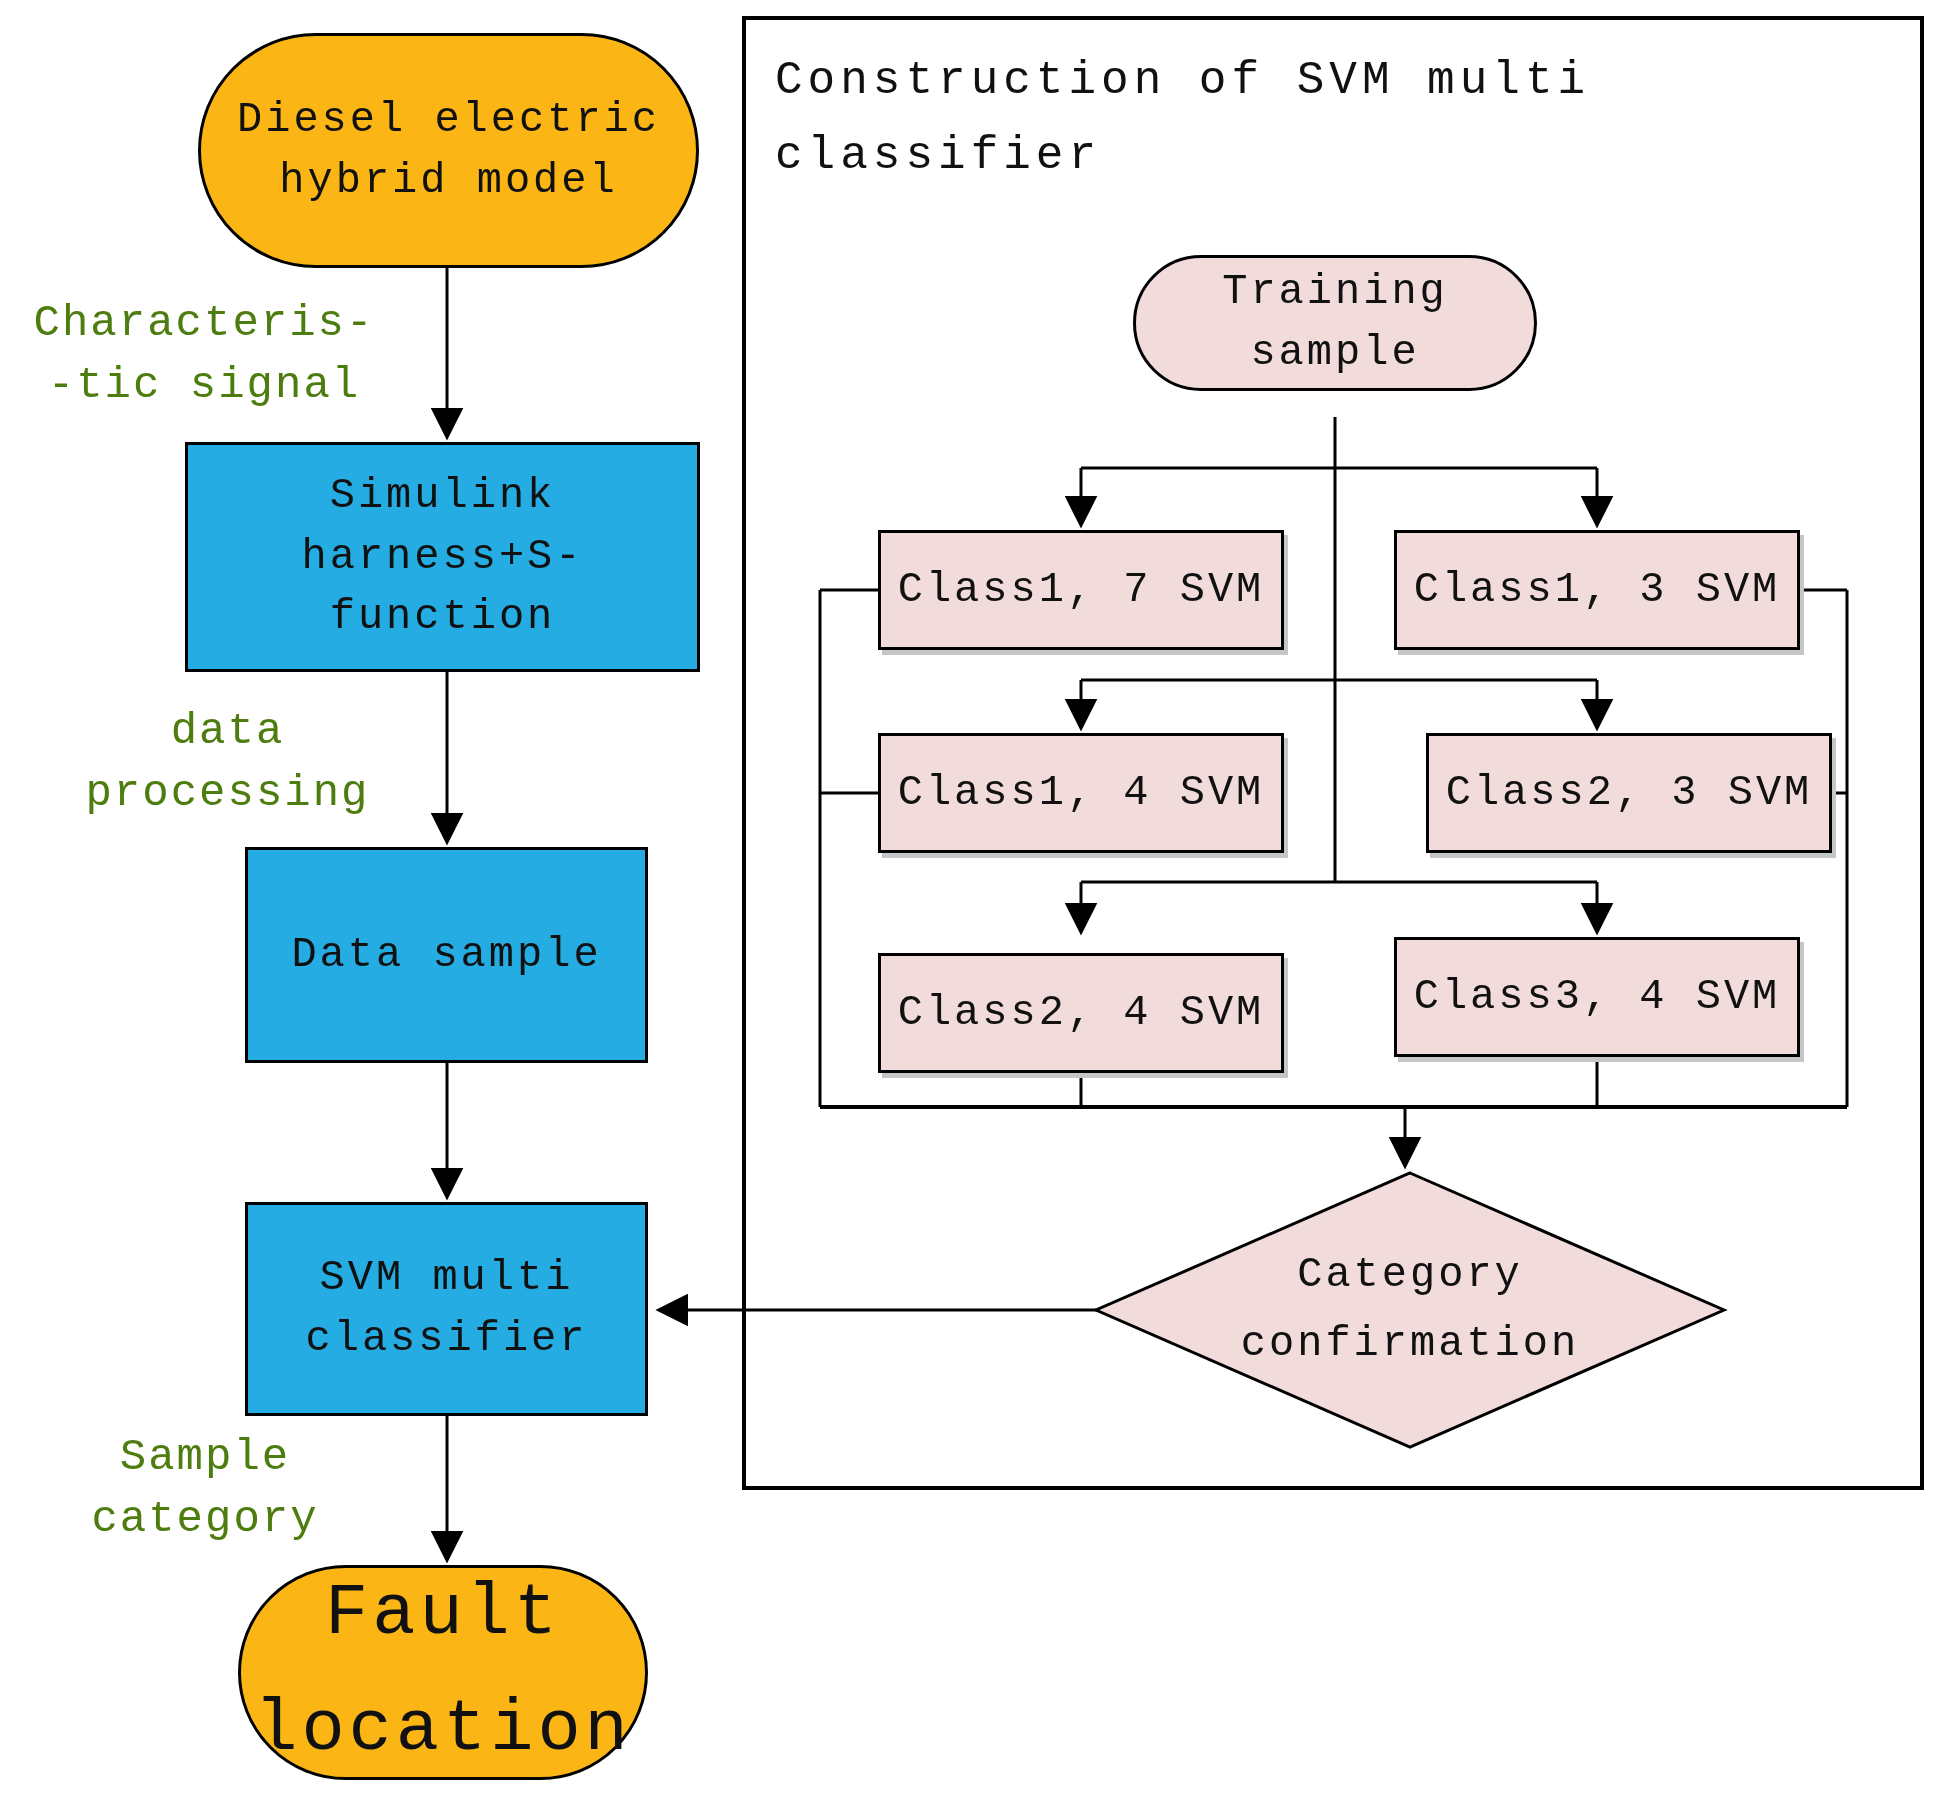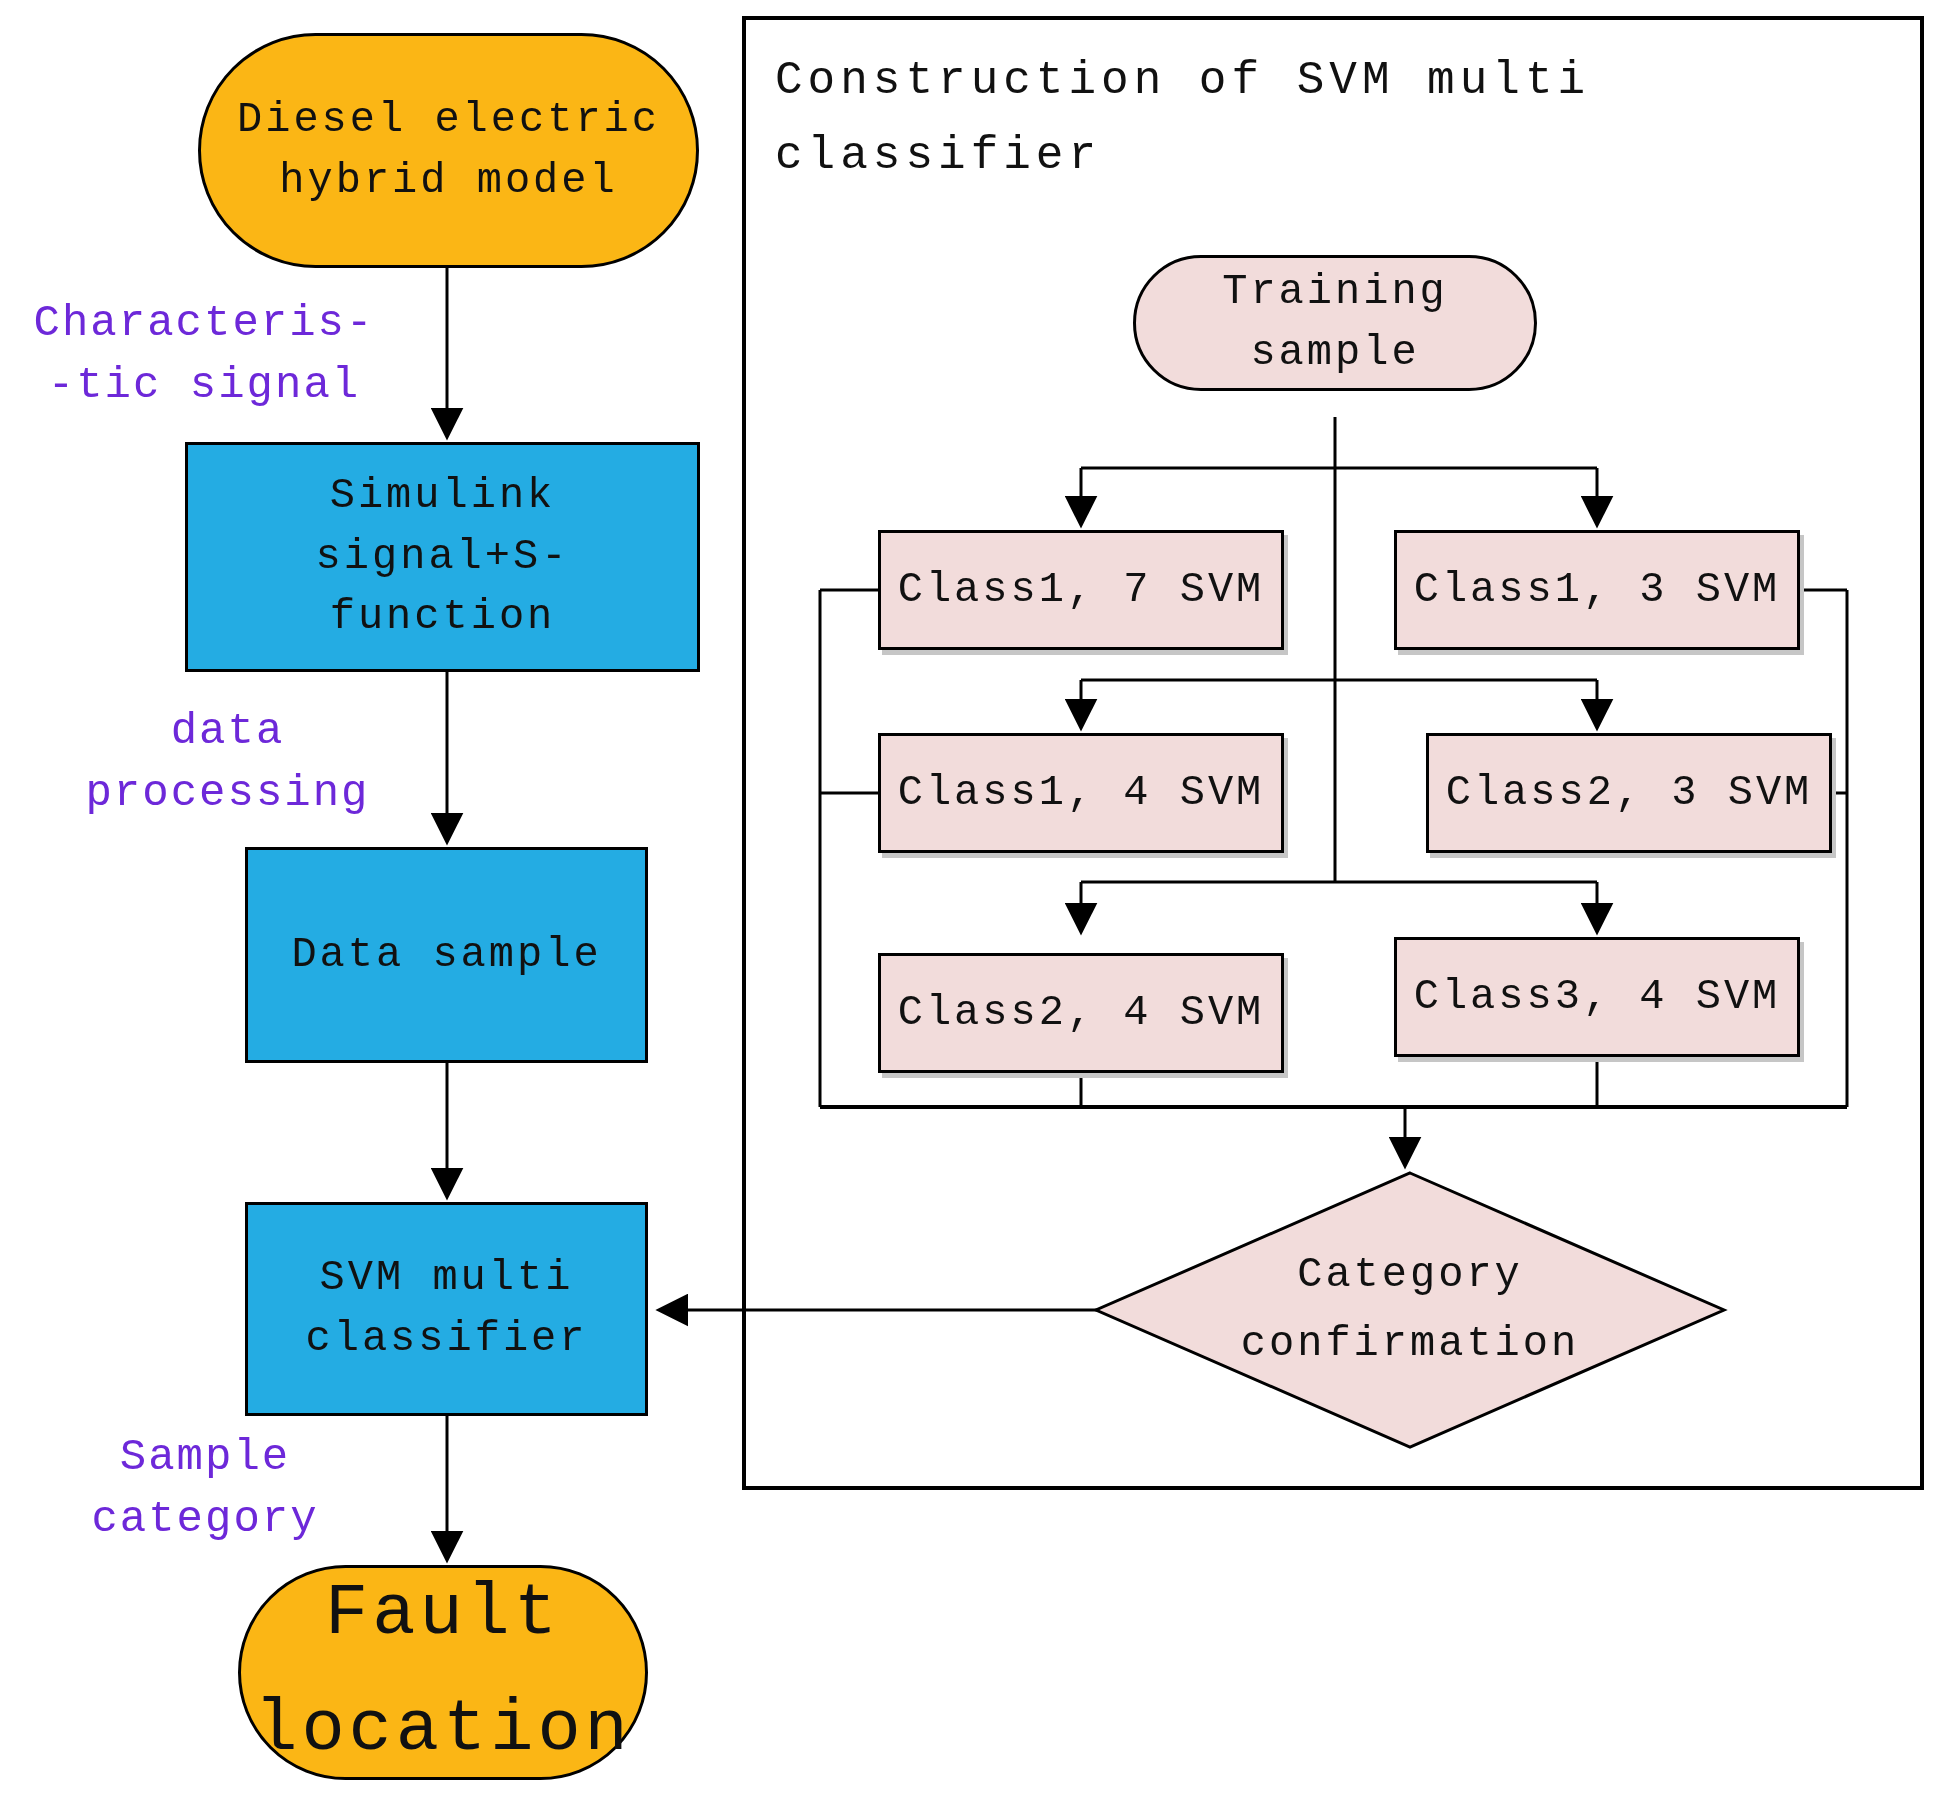--- a/index.html
+++ b/index.html
@@ -17,21 +17,21 @@
   .gold{background:var(--gold);}
   .blue{background:var(--blue);}
   .pink{background:var(--pink);}
   .stadium-lg{border-radius:120px;}
   .stadium-md{border-radius:110px;}
   .stadium-sm{border-radius:84px;}
   .classbox{width:406px;height:120px;box-shadow:4px 5px 0 #c6c6c6;}
   .fault-text{font-size:72px;letter-spacing:4px;line-height:1.6;}
   .edge-label{
     position:absolute;text-align:center;font-size:44px;letter-spacing:2px;
-    line-height:1.42;color:#6d28d9;
+    line-height:1.42;color:#4d7c0f;
   }
   .panel-title{
     position:absolute;left:775px;top:44px;width:950px;text-align:left;
     font-size:46px;letter-spacing:5px;line-height:1.62;color:#111;
   }
   .diamond-label{
     position:absolute;left:1096px;top:1173px;width:628px;height:274px;
     display:flex;flex-direction:column;align-items:center;justify-content:center;
     text-align:center;font-size:42px;letter-spacing:3px;line-height:1.65;color:#111;
   }
@@ -101,21 +101,21 @@
     <div>hybrid model</div>
   </div>
 
   <div class="edge-label" style="left:8px;top:292px;width:392px;">
     <div>Characteris-</div>
     <div>-tic signal</div>
   </div>
 
   <div class="node blue" style="left:185px;top:442px;width:515px;height:230px;align-items:center;">
     <div>Simulink</div>
-    <div>signal+S-</div>
+    <div>harness+S-</div>
     <div>function</div>
   </div>
 
   <div class="edge-label" style="left:55px;top:700px;width:345px;">
     <div>data</div>
     <div>processing</div>
   </div>
 
   <div class="node blue" style="left:245px;top:847px;width:403px;height:216px;">
     <div>Data sample</div>

